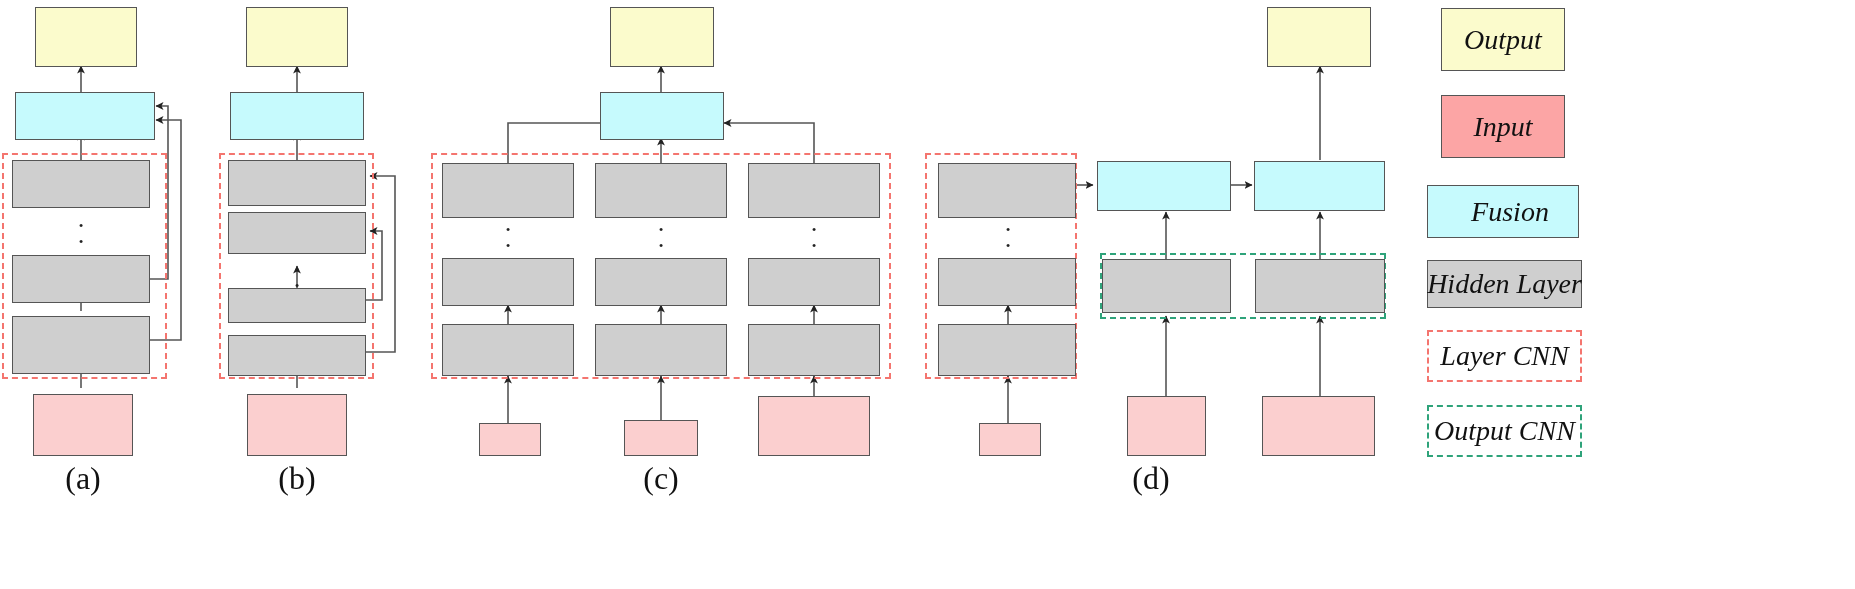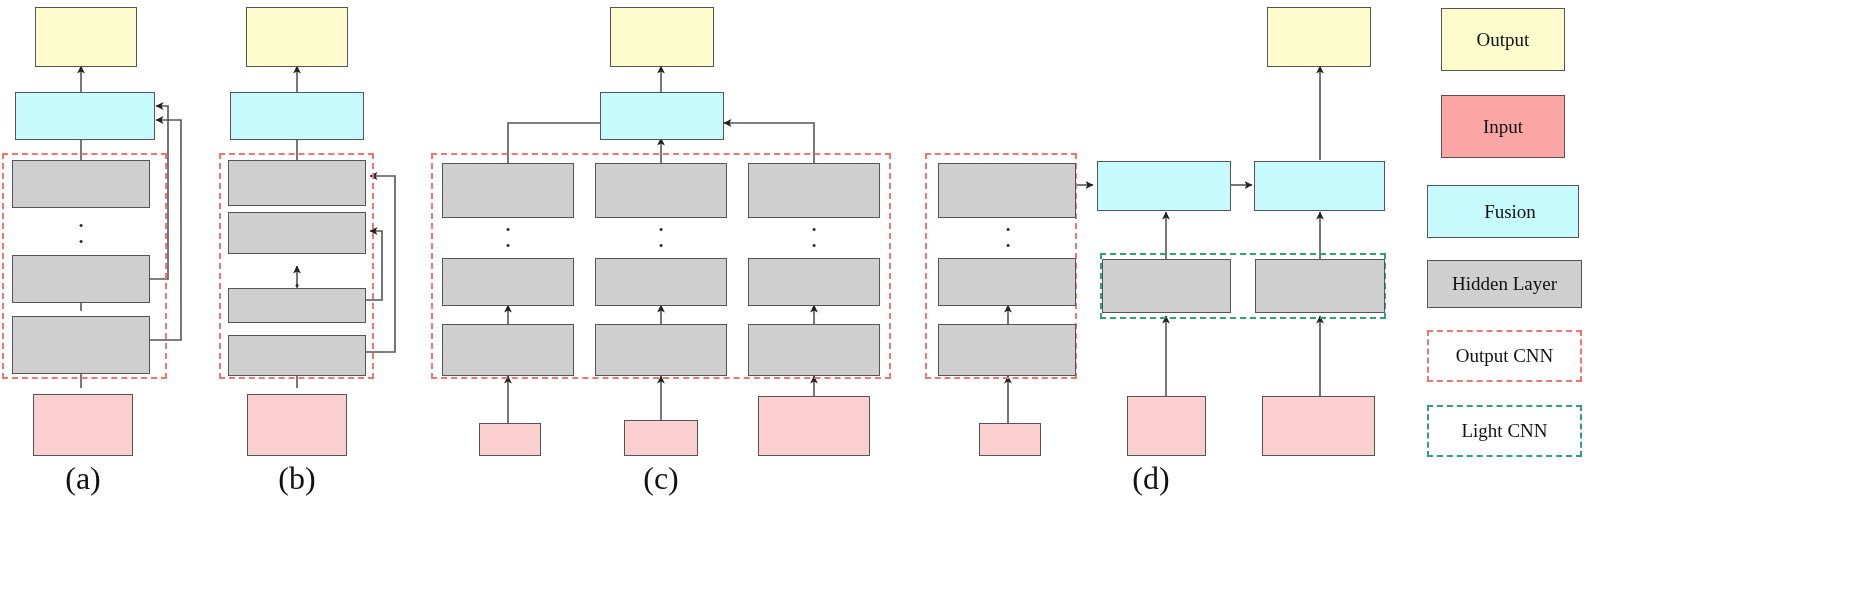--- a/index.html
+++ b/index.html
@@ -39,23 +39,24 @@
     background: transparent;
   }
   .dashgroup.heavy { border: 2px dashed #F4756F; }
   .dashgroup.light { border: 2px dashed #2EA37A; }
   .legend-swatch {
     position: absolute;
     box-sizing: border-box;
     display: flex;
     align-items: center;
     justify-content: center;
-    font-size: 19px;
+    font-size: 28px;
     color: #111111;
     white-space: nowrap;
+    font-style: italic;
   }
   .legend-swatch.solid { border: 1.5px solid #555555; }
   .legend-swatch.heavybox { border: 2px dashed #F4756F; background: transparent; }
   .legend-swatch.lightbox { border: 2px dashed #2EA37A; background: transparent; }
   .panel-label {
     position: absolute;
     font-size: 32px;
     color: #111111;
     text-align: center;
     white-space: nowrap;
@@ -256,17 +257,17 @@
   <div class="panel-label" style="left:1111px; top:460px; width:80px;">(d)</div>
 
   <div class="legend-swatch solid" style="left:1441px; top:8px; width:124px; height:63px; background:#FBFBCC;">Output</div>
 
   <div class="legend-swatch solid" style="left:1441px; top:95px; width:124px; height:63px; background:#fca5a5;">Input</div>
 
   <div class="legend-swatch solid" style="left:1427px; top:185px; width:152px; height:53px; background:#C6FAFD;padding-left:14px;">Fusion</div>
 
   <div class="legend-swatch solid" style="left:1427px; top:260px; width:155px; height:48px; background:#CFCFCF;">Hidden Layer</div>
 
-  <div class="legend-swatch heavybox" style="left:1427px; top:330px; width:155px; height:52px;">Output CNN</div>
-
-  <div class="legend-swatch lightbox" style="left:1427px; top:405px; width:155px; height:52px;">Light CNN</div>
+  <div class="legend-swatch heavybox" style="left:1427px; top:330px; width:155px; height:52px;">Layer CNN</div>
+
+  <div class="legend-swatch lightbox" style="left:1427px; top:405px; width:155px; height:52px;">Output CNN</div>
 
 </div>
 
 </body></html>

